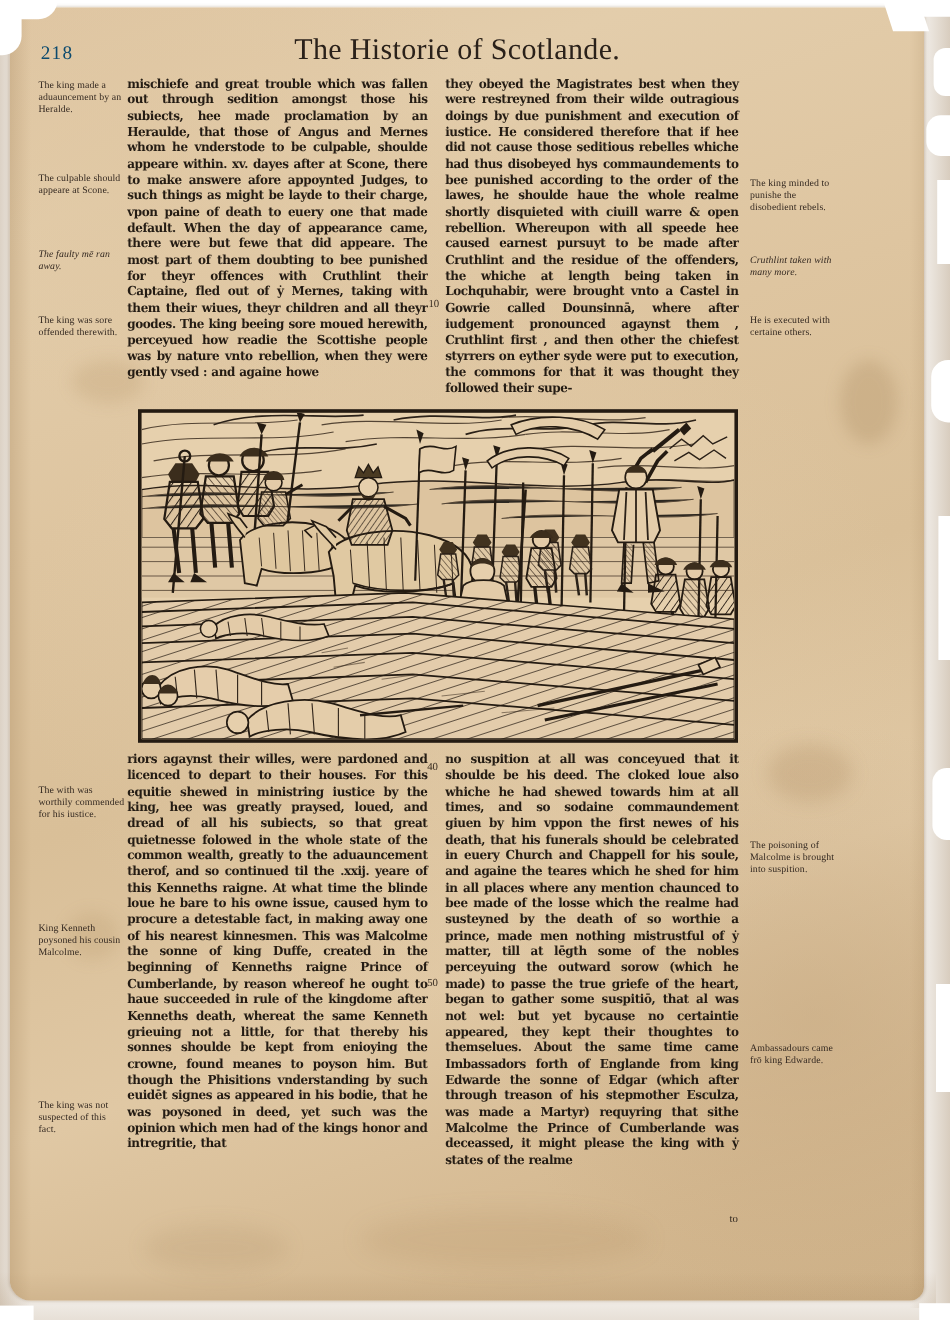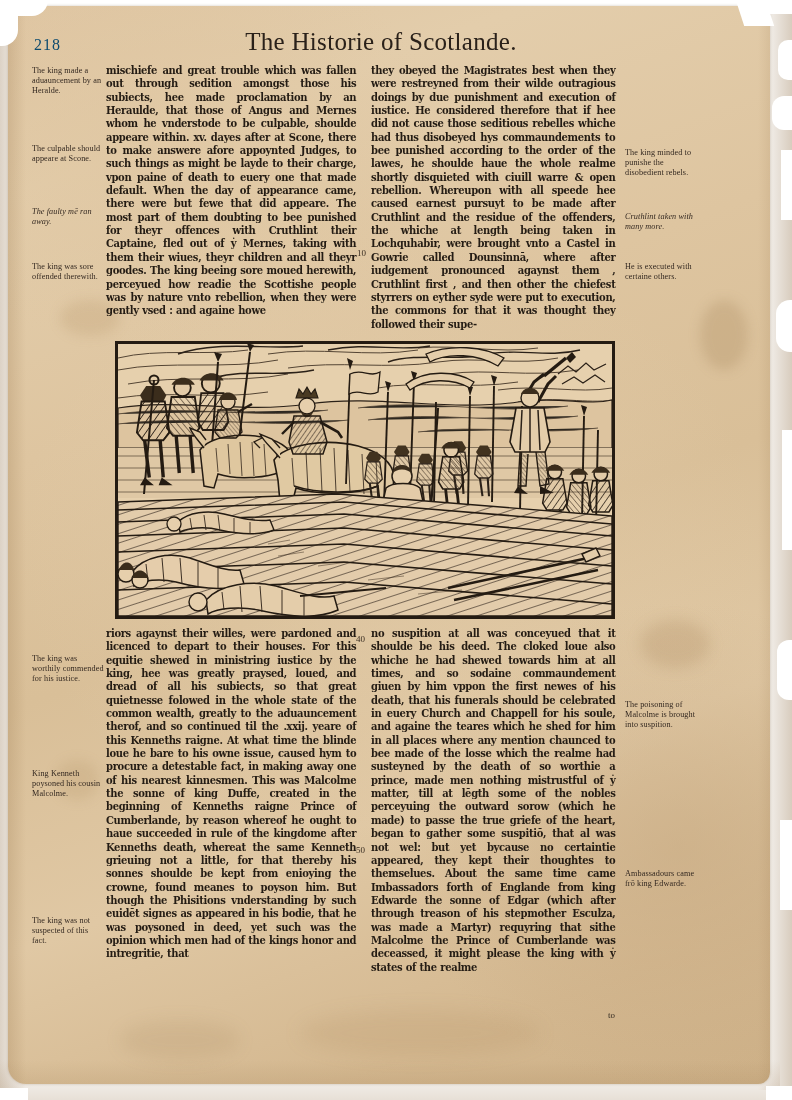--- a/index.html
+++ b/index.html
@@ -446,33 +446,33 @@
       <g stroke="#241b12" stroke-width="2" fill="none">
         <path d="M182,252 L268,244"></path>
       </g>
 
       <g stroke="#3a2c1f" stroke-width=".9" opacity=".55">
         <path d="M150,200 L172,196 M160,212 L186,208 M200,222 L230,218 M250,236 L286,232 M300,250 L344,246"></path>
       </g>
     </svg>
   </div>
 
-  <div class="gloss" style="left:32px;top:654px;">The king was worthily commended for his iustice.</div>
+  <div class="gloss" style="left:32px;top:654px;">The with was worthily commended for his iustice.</div>
   <div class="gloss" style="left:32px;top:769px;">King Kenneth poysoned his cousin Malcolme.</div>
   <div class="gloss" style="left:32px;top:916px;">The king was not suspected of this fact.</div>
 
   <div class="gloss right" style="left:625px;top:700px;">The poisoning of Malcolme is brought into suspition.</div>
   <div class="gloss right" style="left:625px;top:869px;">Ambassadours came frō king Edwarde.</div>
 
   <div class="col gothic" style="left:106px;top:627px;width:258px;">
     <p>riors agaynst their willes, were pardoned and licenced to depart to their houses. For this equitie shewed in ministring iustice by the king, hee was greatly praysed, loued, and dread of all his subiects, so that great quietnesse folowed in the whole state of the common wealth, greatly to the aduauncement therof, and so continued til the .xxij. yeare of this Kenneths raigne. At what time the blinde loue he bare to his owne issue, caused hym to procure a detestable fact, in making away one of his nearest kinnesmen. This was Malcolme the sonne of king Duffe, created in the beginning of Kenneths raigne Prince of Cumberlande, by reason whereof he ought to haue succeeded in rule of the kingdome after Kenneths death, whereat the same Kenneth grieuing not a little, for that thereby his sonnes shoulde be kept from enioying the crowne, found meanes to poyson him. But though the Phisitions vnderstanding by such euidēt signes as appeared in his bodie, that he was poysoned in deed, yet such was the opinion which men had of the kings honor and intregritie, that</p>
   </div>
 
   <div class="col gothic" style="left:371px;top:627px;width:252px;">
     <p>no suspition at all was conceyued that it shoulde be his deed. The cloked loue also whiche he had shewed towards him at all times, and so sodaine commaundement giuen by him vppon the first newes of his death, that his funerals should be celebrated in euery Church and Chappell for his soule, and againe the teares which he shed for him in all places where any mention chaunced to bee made of the losse which the realme had susteyned by the death of so worthie a prince, made men nothing mistrustful of ẏ matter, till at lēgth some of the nobles perceyuing the outward sorow (which he made) to passe the true griefe of the heart, began to gather some suspitiō, that al was not wel: but yet bycause no certaintie appeared, they kept their thoughtes to themselues. About the same time came Imbassadors forth of Englande from king Edwarde the sonne of Edgar (which after through treason of his stepmother Esculza, was made a Martyr) requyring that sithe Malcolme the Prince of Cumberlande was deceassed, it might please the king with ẏ states of the realme</p>
   </div>
 
   <div class="lineno" style="left:356px;top:634px;">40</div>
-  <div class="lineno" style="left:356px;top:845px;">50</div>
+  <div class="lineno" style="left:356px;top:814px;">50</div>
 
   <div class="catchword" style="left:608px;top:1010px;">to</div>
 
 </div>
 
 </body></html>

